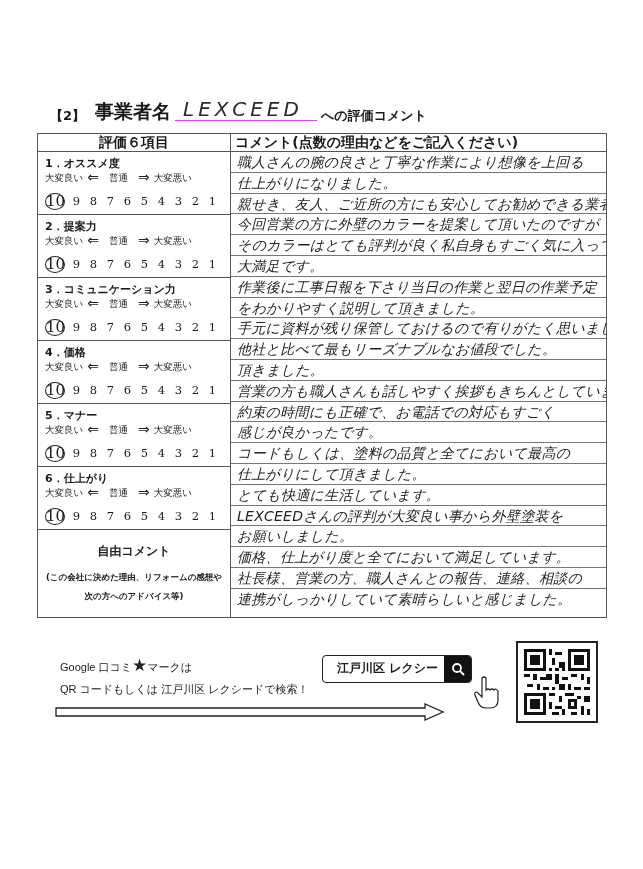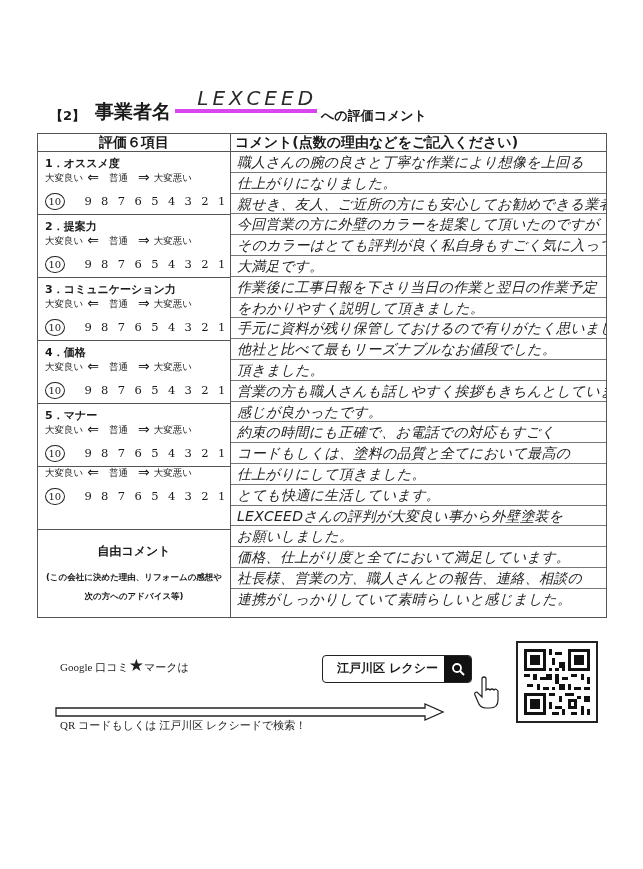--- a/index.html
+++ b/index.html
@@ -3,49 +3,49 @@
 <meta charset="utf-8">
 <style>
   * { box-sizing: border-box; margin: 0; padding: 0; }
   html, body { width: 643px; height: 869px; background: #ffffff; overflow: hidden; }
   body { position: relative; font-family: "DejaVu Sans", sans-serif; color: #1a1a1a; }
 
   .header { position: absolute; left: 50px; top: 103px; height: 22px; display: flex; align-items: flex-end; }
   .header .num { font-size: 13px; font-weight: bold; margin-right: 10px; }
   .header .label { font-size: 19px; font-weight: bold; }
   .header .name { font-family: "DejaVu Sans", sans-serif; font-size: 20px; letter-spacing: 4px; font-weight: 300; color: #2a2a2a;
-    width: 142px; border-bottom: 4px solid #d946ef; margin: 12px 4px; padding-left: 8px; line-height: 22px; font-style: italic; text-align: right; }
+    width: 142px; border-bottom: 1px solid #d946ef; margin: 4px 4px; padding-left: 8px; line-height: 22px; font-style: italic; }
   .header .suffix { font-size: 13px; font-weight: bold; }
 
   .table { position: absolute; left: 37px; top: 133px; width: 570px; height: 485px; border: 1.5px solid #555; }
   .col-left { position: absolute; left: 0; top: 0; width: 193px; height: 100%; border-right: 1.5px solid #555; }
   .col-right { position: absolute; left: 193px; top: 0; right: 0; height: 100%; }
 
   .thead { height: 18px; border-bottom: 1.5px solid #555; font-size: 14px; font-weight: bold; line-height: 17px; }
   .col-left .thead { text-align: center; }
   .col-right .thead { padding-left: 4px; }
 
   .item { position: relative; height: 63px; border-bottom: 1.5px solid #555; padding-left: 7px; }
   .item .title { font-size: 11px; font-weight: bold; padding-top: 4px; height: 20px; }
   .item .scale { display: flex; align-items: flex-start; font-size: 9.5px; height: 19px; color: #222; }
   .item .scale .arrow { font-size: 14px; margin: 0 4px; line-height: 10px; }
   .item .scale .mid { margin: 0 6px; }
   .item .ratings { display: flex; align-items: center; font-family: "DejaVu Serif", serif; font-size: 11.5px; height: 20px; }
   .item .ratings span { width: 17px; text-align: center; }
-  .item .ratings span.sel { width: 20px; height: 17px; border: 1px solid #222; border-radius: 50%; font-size: 10px; line-height: 15px; margin-right: 15px; }
+  .item .ratings span.sel { width: 20px; height: 17px; border: 1px solid #222; border-radius: 50%; font-size: 15px; line-height: 15px; margin-right: 3px; }
 
   .free { position: relative; height: 104px; text-align: center; }
   .free .ftitle { font-size: 12px; font-weight: bold; padding-top: 13px; }
   .free .fsub { font-size: 8.5px; font-weight: bold; line-height: 19px; margin-top: 8px; }
 
   .line { height: 20.8px; border-bottom: 1px solid #777; font-family: "DejaVu Sans", sans-serif; font-size: 14px; line-height: 20px;
     padding-left: 6px; white-space: nowrap; overflow: hidden; color: #222; letter-spacing: 0.3px; }
   .line.hw { font-style: italic; }
 
-  .footer-text { position: absolute; left: 60px; font-family: Liberation Serif, serif; font-size: 11px; color: #222; }
+  .footer-text { position: absolute; left: 60px; font-family: Liberation Sans, sans-serif; font-size: 11px; color: #222; }
   .arrow-long { position: absolute; left: 55px; top: 703px; width: 390px; height: 18px; }
   .searchbox { position: absolute; left: 322px; top: 655px; width: 150px; height: 28px; border: 1.5px solid #222; border-radius: 4px; display: flex; overflow: hidden; }
   .searchbox .q { flex: 1; font-size: 12px; font-weight: bold; line-height: 25px; padding-left: 14px; }
   .searchbox .btn { width: 27px; background: #111; display: flex; align-items: center; justify-content: center; }
   .qr { position: absolute; left: 516px; top: 641px; width: 82px; height: 82px; border: 2px solid #222; padding: 6px; }
 </style>
 </head>
 <body>
 
 <div class="header">
@@ -168,20 +168,21 @@
         <span>6</span>
         <span>5</span>
         <span>4</span>
         <span>3</span>
         <span>2</span>
         <span>1</span>
       </div>
     </div>
 
     <div class="item">
+      <div class="title">6．仕上がり</div>
       <div class="scale">
         <span>大変良い</span>
         <span class="arrow">⇐</span>
         <span class="mid">普通</span>
         <span class="arrow">⇒</span>
         <span>大変悪い</span>
       </div>
       <div class="ratings">
         <span class="sel">10</span>
         <span>9</span>
@@ -212,37 +213,37 @@
     <div class="line hw">親せき、友人、ご近所の方にも安心してお勧めできる業者さんです。</div>
     <div class="line hw">今回営業の方に外壁のカラーを提案して頂いたのですが</div>
     <div class="line hw">そのカラーはとても評判が良く私自身もすごく気に入っています。</div>
     <div class="line hw">大満足です。</div>
     <div class="line hw">作業後に工事日報を下さり当日の作業と翌日の作業予定</div>
     <div class="line hw">をわかりやすく説明して頂きました。</div>
     <div class="line hw">手元に資料が残り保管しておけるので有りがたく思いました。</div>
     <div class="line hw">他社と比べて最もリーズナブルなお値段でした。</div>
     <div class="line hw">頂きました。</div>
     <div class="line hw">営業の方も職人さんも話しやすく挨拶もきちんとしていました。</div>
+    <div class="line hw">約束の時間にも正確で、お電話での対応もすごく</div>
     <div class="line hw">感じが良かったです。</div>
-    <div class="line hw">約束の時間にも正確で、お電話での対応もすごく</div>
     <div class="line hw">コードもしくは、塗料の品質と全てにおいて最高の</div>
     <div class="line hw">仕上がりにして頂きました。</div>
     <div class="line hw">とても快適に生活しています。</div>
     <div class="line hw">LEXCEEDさんの評判が大変良い事から外壁塗装を</div>
     <div class="line hw">お願いしました。</div>
     <div class="line hw">価格、仕上がり度と全てにおいて満足しています。</div>
     <div class="line hw">社長様、営業の方、職人さんとの報告、連絡、相談の</div>
     <div class="line hw" style="border-bottom:none;">連携がしっかりしていて素晴らしいと感じました。</div>
   </div>
 </div>
 
 <div class="footer-text" style="top:655px;">
   <span>Google 口コミ</span><span style="font-size:17px;">★</span><span>マークは</span>
 </div>
-<div class="footer-text" style="top:718px;">QR コードもしくは 江戸川区 レクシードで検索！</div>
+<div class="footer-text" style="top:682px;">QR コードもしくは 江戸川区 レクシードで検索！</div>
 
 <svg class="arrow-long" viewBox="0 0 390 18">
   <path d="M1 5 H370 V1 L388 9 L370 17 V13 H1 Z" fill="#fff" stroke="#222" stroke-width="1.3"></path>
 </svg>
 
 <div class="searchbox">
   <div class="q">江戸川区 レクシード</div>
   <div class="btn">
     <svg width="14" height="14" viewBox="0 0 14 14">
       <circle cx="6" cy="6" r="4" fill="none" stroke="#fff" stroke-width="1.8"></circle>

